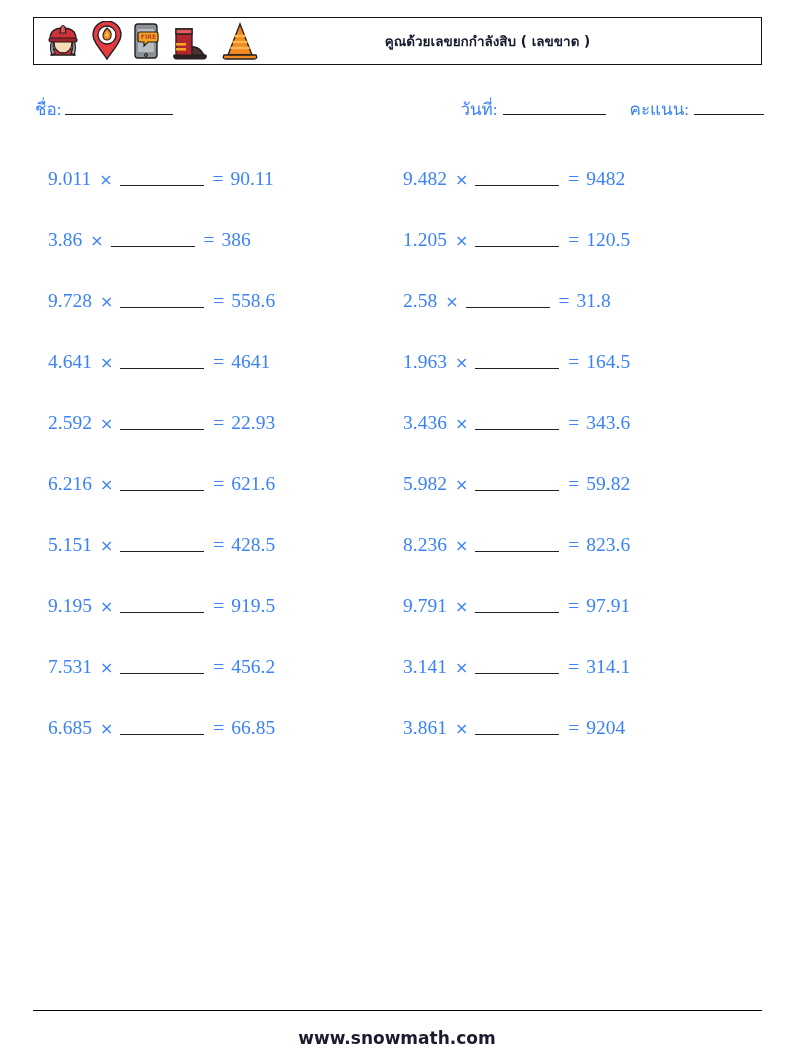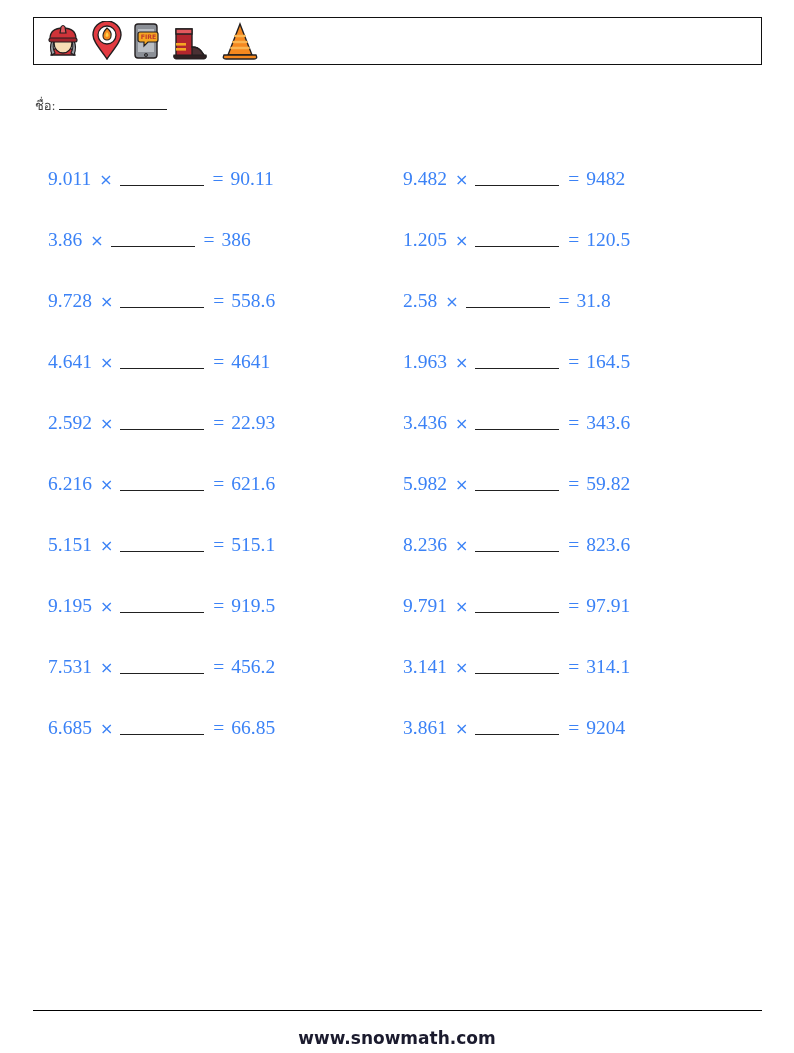--- a/index.html
+++ b/index.html
@@ -51,22 +51,22 @@
   }
 
   
   .meta-row{
     position:absolute;
     left:33px;
     top:95px;
     width:731px;
     height:26px;
     font-family:Liberation Serif, serif;
-    font-size:13px;
-    color:#404040;
+    font-size:17px;
+    color:#3b82f6;
   }
   .meta-left{
     position:absolute;
     left:2px; top:0;
     display:flex; align-items:baseline; gap:4px;
   }
   .meta-right{
     position:absolute;
     right:0; top:0;
     display:flex; align-items:baseline; gap:5px;
@@ -194,29 +194,37 @@
     <span>
       <svg width="42" height="40" viewBox="0 0 42 40">
         <path d="M21 3 L33 34 H9z" fill="#f5881f" stroke="#231f20" stroke-width="1.4"></path>
         <path d="M16.5 15 h9 M14.5 21 h13 M12.5 27 h17" stroke="#f9b552" stroke-width="2.6" stroke-linecap="round"></path>
         <path d="M5 34 h32 q2 4 -2 4 H7 q-4 0 -2-4z" fill="#f5881f" stroke="#231f20" stroke-width="1.4"></path>
       </svg>
     </span>
 
   </div>
 
+  <div class="header-title">คูณด้วยเลขยกกำลังสิบ ( เลขขาด )</div>
 </div>
 
 <div class="meta-row">
 
   <div class="meta-left">
     <span>ชื่อ:</span>
     <span class="rule rule-name"></span>
   </div>
 
+  <div class="meta-right">
+    <span>วันที่:</span>
+    <span class="rule rule-date"></span>
+    <span class="meta-gap"></span>
+    <span>คะแนน:</span>
+    <span class="rule rule-score"></span>
+  </div>
 
 </div>
 
 <div class="problems">
 
   <div class="prob-col left" id="col-left">
       <div class="prob-row">
         <span class="prob-factor">9.011</span>
         <span class="prob-times">×</span>
         <span class="prob-blank"></span>
@@ -256,21 +264,21 @@
         <span class="prob-times">×</span>
         <span class="prob-blank"></span>
         <span class="prob-eq">=</span>
         <span class="prob-result">621.6</span>
       </div>
       <div class="prob-row">
         <span class="prob-factor">5.151</span>
         <span class="prob-times">×</span>
         <span class="prob-blank"></span>
         <span class="prob-eq">=</span>
-        <span class="prob-result">515.1</span>
+        <span class="prob-result">428.5</span>
       </div>
       <div class="prob-row">
         <span class="prob-factor">9.195</span>
         <span class="prob-times">×</span>
         <span class="prob-blank"></span>
         <span class="prob-eq">=</span>
         <span class="prob-result">919.5</span>
       </div>
       <div class="prob-row">
         <span class="prob-factor">7.531</span>

